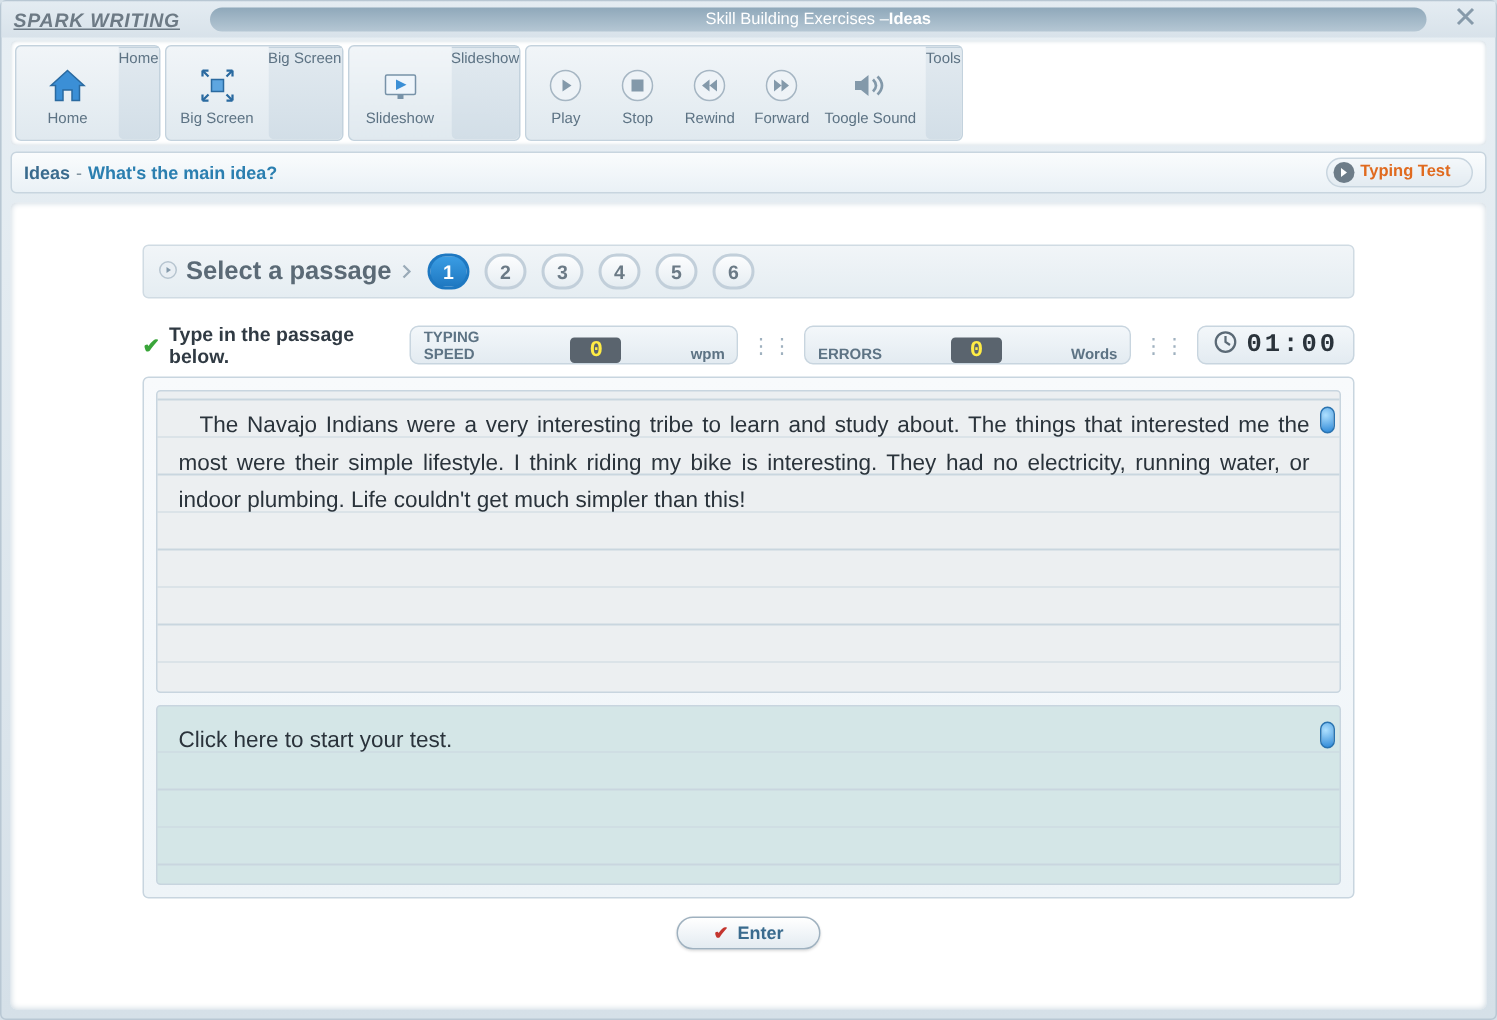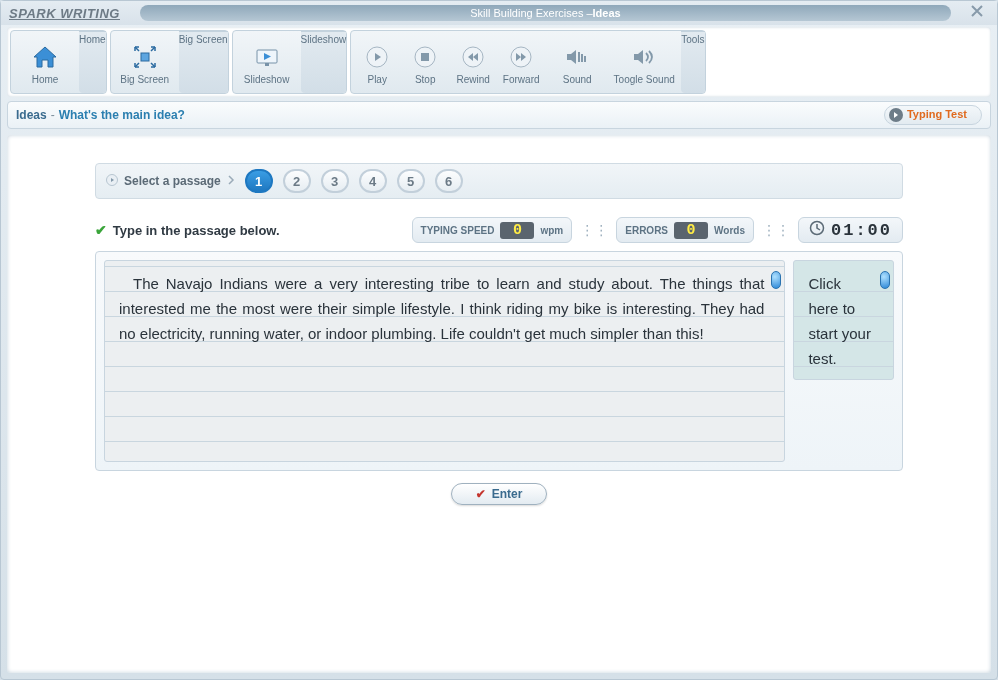--- a/index.html
+++ b/index.html
@@ -150,21 +150,21 @@
   background: linear-gradient(#f1f5f8, #e5edf2);
   border: 1px solid #d0dbe3;
   border-radius: 4px;
   height: 36px;
   display: flex;
   align-items: center;
   padding: 0 10px;
   gap: 10px;
 }
 .sel-label {
-  font-size: 12px;
+  font-size: 17px;
   font-weight: bold;
   color: #5b6a76;
   display:flex; align-items:center; gap:6px;
 }
 .sel-label .play-arrow, .sel-label .chev {
   color:#9aabb8;
 }
 .num-btn {
   width: 28px; height: 24px;
   border-radius: 12px;
@@ -197,29 +197,30 @@
 }
 .check-ico { color:#3aa53a; font-size:14px; }
 .stats-cluster {
   margin-left: auto;
   display: flex;
   align-items: center;
   gap: 8px;
 }
 .stat-box {
   display: flex;
-  align-items: center;
+  align-items: flex-end;
   border: 1px solid #c8d5df;
   border-radius: 6px;
   background: linear-gradient(#f3f7fa,#e3ebf1);
   height: 26px;
   padding: 0 8px;
   font-size: 10px;
   color: #5d7384;
   font-weight: bold;
+  gap: 40px;
 }
 .stat-box .val {
   background:#5a646e;
   color:#ffec45;
   font-family: 'Courier New', monospace;
   font-size:15px;
   font-weight:bold;
   padding: 0 8px;
   border-radius:3px;
   margin: 0 6px;
@@ -243,20 +244,21 @@
   color:#2a333b;
   letter-spacing:2px;
 }
 .panels-wrap {
   margin-top: 8px;
   border: 1px solid #c8d5df;
   border-radius: 4px;
   background: linear-gradient(#f8fafc,#eef4f8);
   padding: 8px;
   display:flex;
+  flex-direction:column;
   gap:8px;
 }
 .passage-panel, .typing-panel {
   position: relative;
   border: 1px solid #c8d5df;
   border-radius: 3px;
   padding: 10px 20px 10px 14px;
   font-size: 15px;
   color: #2a333b;
   line-height: 25px;
@@ -401,31 +403,20 @@
           </div>
           <div class="tool-btn narrow">
             <div class="ico">
               <svg width="24" height="24" viewBox="0 0 24 24">
                   <circle cx="12" cy="12" r="10" fill="#eef3f7" stroke="#a6b6c3"></circle>
                   <path d="M7 8 L12 12 L7 16 Z M12 8 L17 12 L12 16 Z" fill="#8399aa"></path>
                 </svg>
             </div>
             <span>Forward</span>
           </div>
-          <div class="tool-btn">
-            <div class="ico">
-              <svg width="28" height="24" viewBox="0 0 28 24">
-                  <path d="M4 9 H8 L13 5 V19 L8 15 H4 Z" fill="#8399aa"></path>
-                  <rect x="15" y="7" width="2" height="10" fill="#8399aa"></rect>
-                  <rect x="18" y="9" width="2" height="8" fill="#8399aa"></rect>
-                  <rect x="21" y="11" width="2" height="6" fill="#8399aa"></rect>
-                </svg>
-            </div>
-            <span>Sound</span>
-          </div>
           <div class="tool-btn" style="width:70px">
             <div class="ico">
               <svg width="28" height="24" viewBox="0 0 28 24">
                   <path d="M4 9 H8 L13 5 V19 L8 15 H4 Z" fill="#8399aa"></path>
                   <path d="M16 8 Q20 12 16 16 M19 6 Q25 12 19 18" stroke="#8399aa" stroke-width="1.8" fill="none"></path>
                 </svg>
             </div>
             <span>Toogle Sound</span>
           </div>
         </div>

